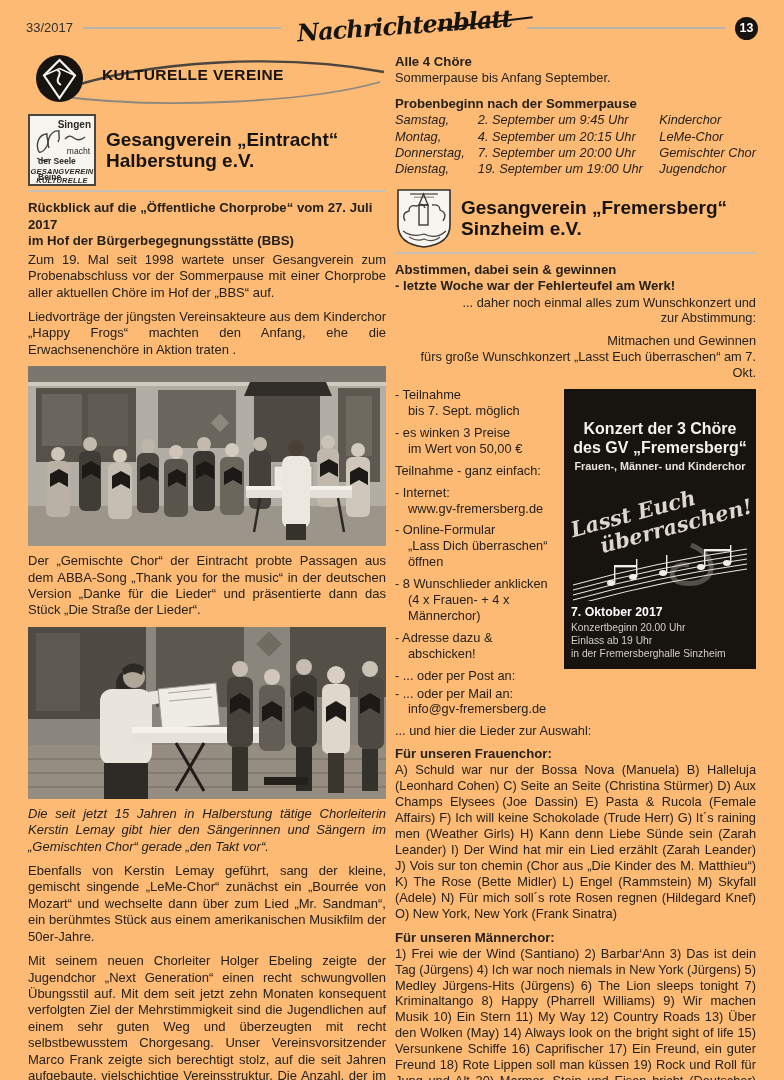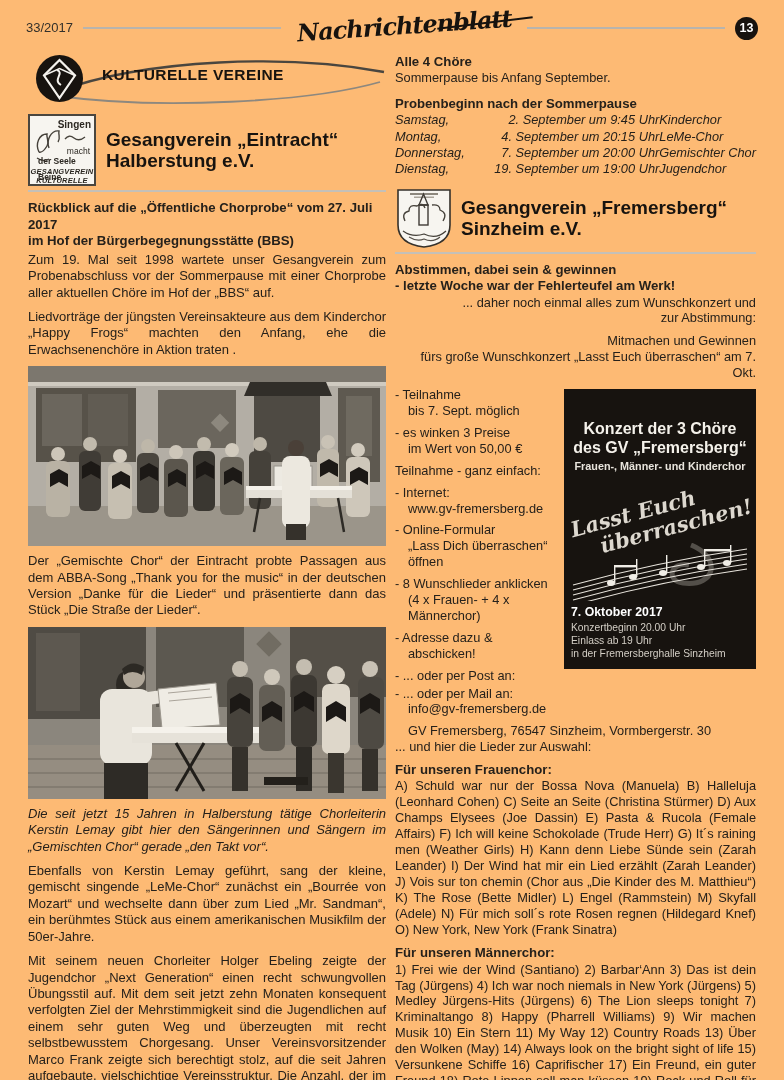--- a/index.html
+++ b/index.html
@@ -46,21 +46,21 @@
   .divider{height:2px;background:#c4c0b8;margin:2px 0 8px;}
   .article-heading{font-weight:bold;font-size:13.2px;line-height:16.6px;margin:0 0 2px;text-align:left;}
   .photo{margin:1px 0 7px;font-size:0;}
   .photo svg{display:block;}
   .caption{font-style:italic;}
   
   .rh{font-weight:bold;font-size:13.2px;line-height:16.2px;margin:0;text-align:left;}
   table.schedule{border-collapse:collapse;margin:0 0 10px;font-style:italic;}
   table.schedule td{padding:0;line-height:16.2px;font-size:12.8px;vertical-align:top;}
   td.day{width:88px;}
-  td.dt{width:188px;text-align:right;white-space:nowrap;margin-top:39px;}
+  td.dt{width:188px;text-align:left;white-space:nowrap;margin-top:39px;}
   td.choir{padding-left:15px;white-space:nowrap;}
   .fb-header{display:flex;gap:8px;align-items:center;margin:2px 0 3px;}
   .crest{flex:0 0 58px;}
   .promo{display:flow-root;margin-top:2px;}
   .poster{float:right;width:192px;box-sizing:border-box;background:#17130f;color:#fff;
     padding:7px 7px 9px;margin:2px 0 6px 8px;}
   .poster-title{font-weight:bold;font-size:16px;line-height:18.5px;text-align:center;color:#f4f1ea;margin-top:24px;}
   .poster-sub{font-weight:bold;font-size:10.8px;text-align:center;margin-top:2px;color:#e8e4dc;}
   .poster-script{transform:rotate(-15deg);font-family:"DejaVu Serif",serif;font-style:italic;font-weight:bold;
     font-size:21px;line-height:23px;color:#ddd8cf;margin:20px 0 0 0;}
@@ -376,21 +376,20 @@
 „Lass Dich überraschen“
 öffnen</div>
         <div class="bullet">- 8 Wunschlieder anklicken
 (4 x Frauen- + 4 x Männerchor)</div>
         <div class="bullet">- Adresse dazu &amp; abschicken!</div>
         <div class="bullet" style="margin-bottom:2px">- ... oder per Post an:</div>
         <div class="bullet">- ... oder per Mail an:
 info@gv-fremersberg.de</div>
       </div>
 
-      <div class="after-promo" style="padding-left:13px">GV Fremersberg, 76547 Sinzheim, Vormbergerstr. 30</div>
       <div style="margin-bottom:7px">... und hier die Lieder zur Auswahl:</div>
 
       <div class="rh">Für unseren Frauenchor:</div>
       <p class="songs">A) Schuld war nur der Bossa Nova (Manuela) B) Halleluja (Leonhard Cohen) C) Seite an Seite (Christina Stürmer) D) Aux Champs Elysees (Joe Dassin) E) Pasta &amp; Rucola (Female Affairs) F) Ich will keine Schokolade (Trude Herr) G) It´s raining men (Weather Girls) H) Kann denn Liebe Sünde sein (Zarah Leander) I) Der Wind hat mir ein Lied erzählt (Zarah Leander) J) Vois sur ton chemin (Chor aus „Die Kinder des M. Matthieu“) K) The Rose (Bette Midler) L) Engel (Rammstein) M) Skyfall (Adele) N) Für mich soll´s rote Rosen regnen (Hildegard Knef) O) New York, New York (Frank Sinatra)</p>
 
       <div class="rh">Für unseren Männerchor:</div>
       <p class="songs">1) Frei wie der Wind (Santiano) 2) Barbar‘Ann 3) Das ist dein Tag (Jürgens) 4) Ich war noch niemals in New York (Jürgens) 5) Medley Jürgens-Hits (Jürgens) 6) The Lion sleeps tonight 7) Kriminaltango 8) Happy (Pharrell Williams) 9) Wir machen Musik 10) Ein Stern 11) My Way 12) Country Roads 13) Über den Wolken (May) 14) Always look on the bright sight of life 15) Versunkene Schiffe 16) Caprifischer 17) Ein Freund, ein guter Freund 18) Rote Lippen soll man küssen 19) Rock und Roll für Jung und Alt 20) Marmor, Stein und Eisen bricht (Deutscher) 21) Bring mich pünktlich zum Altar (Löwe) aus My fair Lady 22) Hello Dolly 23) Schlag nach bei Shakespeare (Kiss me Kate) 24) Menmory 25) Trinklied aus La Traviata (Verdi) 26) Gefangenenchor (Verdi) 27) Untreue - in einem kühlen Grunde 28) Schifferlied - Es löscht das Meer (Silcher)</p>
 
     </div>
   </div>

